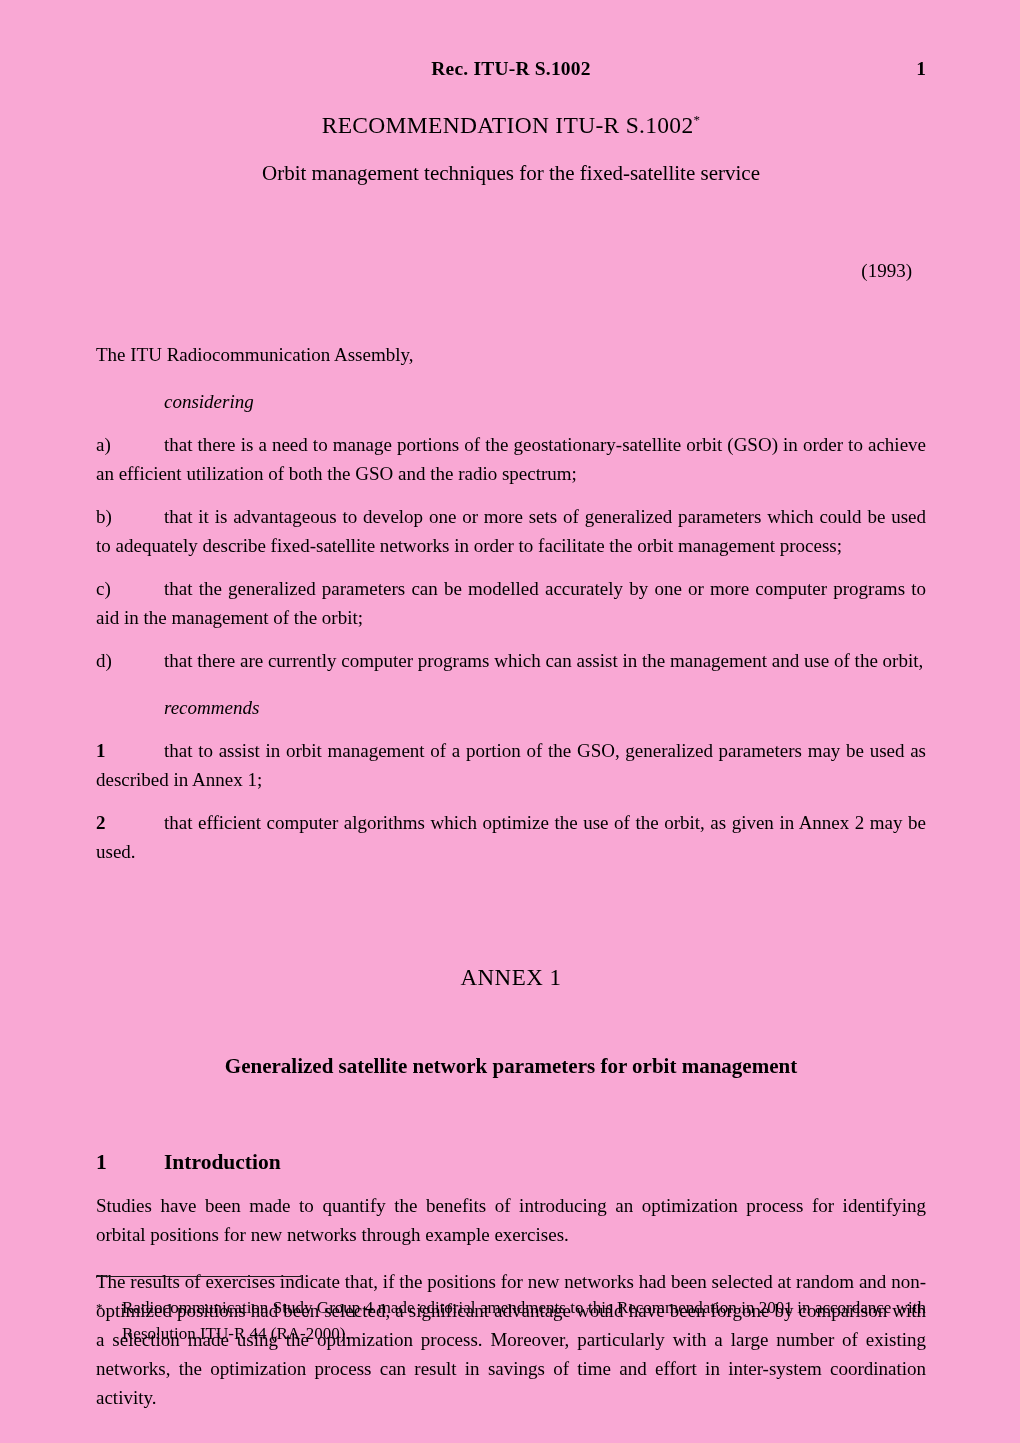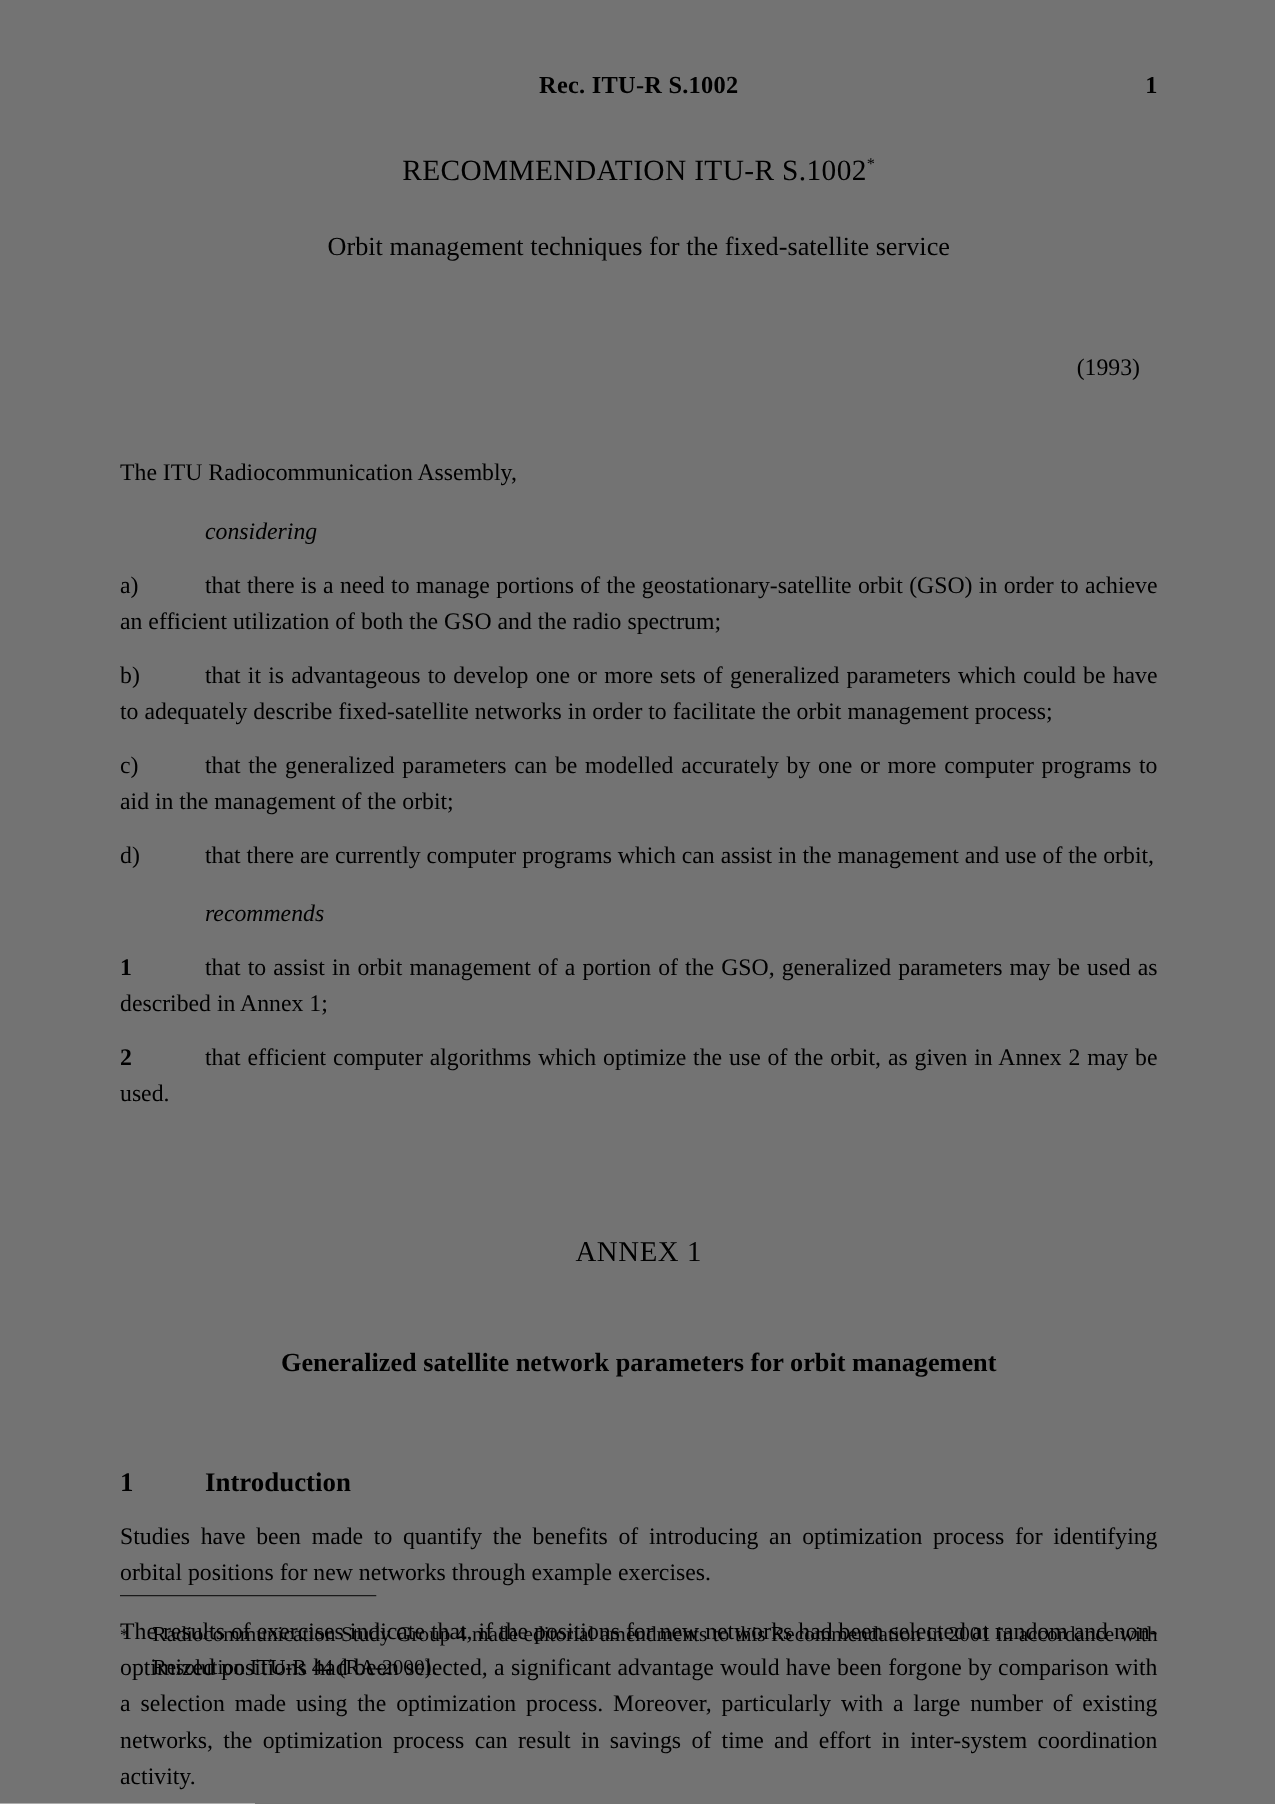--- a/index.html
+++ b/index.html
@@ -9,21 +9,21 @@
   }
   body {
     font-family: "Liberation Serif", "DejaVu Serif", serif;
     color: #000000;
   }
   .page {
     position: relative;
     width: 1020px;
     height: 1443px;
     margin: 0 auto;
-    background: #737373;
+    background: #f9a8d4;
     overflow: hidden;
     box-sizing: border-box;
   }
   .content {
     position: absolute;
     left: 96px;
     top: 0;
     width: 830px;
   }
 
@@ -52,21 +52,21 @@
     font-size: 19.5px;
     font-weight: bold;
   }
 
   
   .rec-title {
     text-align: center;
     font-size: 23.5px;
     font-weight: normal;
     letter-spacing: 0.3px;
-    margin: 12px;
+    margin: 0;
     padding: 0;
   }
   .rec-title .fn-mark {
     font-size: 13px;
     vertical-align: super;
     line-height: 0;
   }
   .rec-subtitle {
     text-align: center;
     font-size: 21px;
@@ -232,21 +232,21 @@
 
     <div class="row">
       <span class="lbl">a)</span>
       <span class="txt">that there is a need to manage portions of the geostationary-satellite orbit (GSO) in order to achieve an efficient utilization of both the GSO and the radio spectrum;</span>
     </div>
 
     <div class="sp-14"></div>
 
     <div class="row">
       <span class="lbl">b)</span>
-      <span class="txt">that it is advantageous to develop one or more sets of generalized parameters which could be have to adequately describe fixed-satellite networks in order to facilitate the orbit management process;</span>
+      <span class="txt">that it is advantageous to develop one or more sets of generalized parameters which could be used to adequately describe fixed-satellite networks in order to facilitate the orbit management process;</span>
     </div>
 
     <div class="sp-14"></div>
 
     <div class="row">
       <span class="lbl">c)</span>
       <span class="txt">that the generalized parameters can be modelled accurately by one or more computer programs to aid in the management of the orbit;</span>
     </div>
 
     <div class="sp-14"></div>

